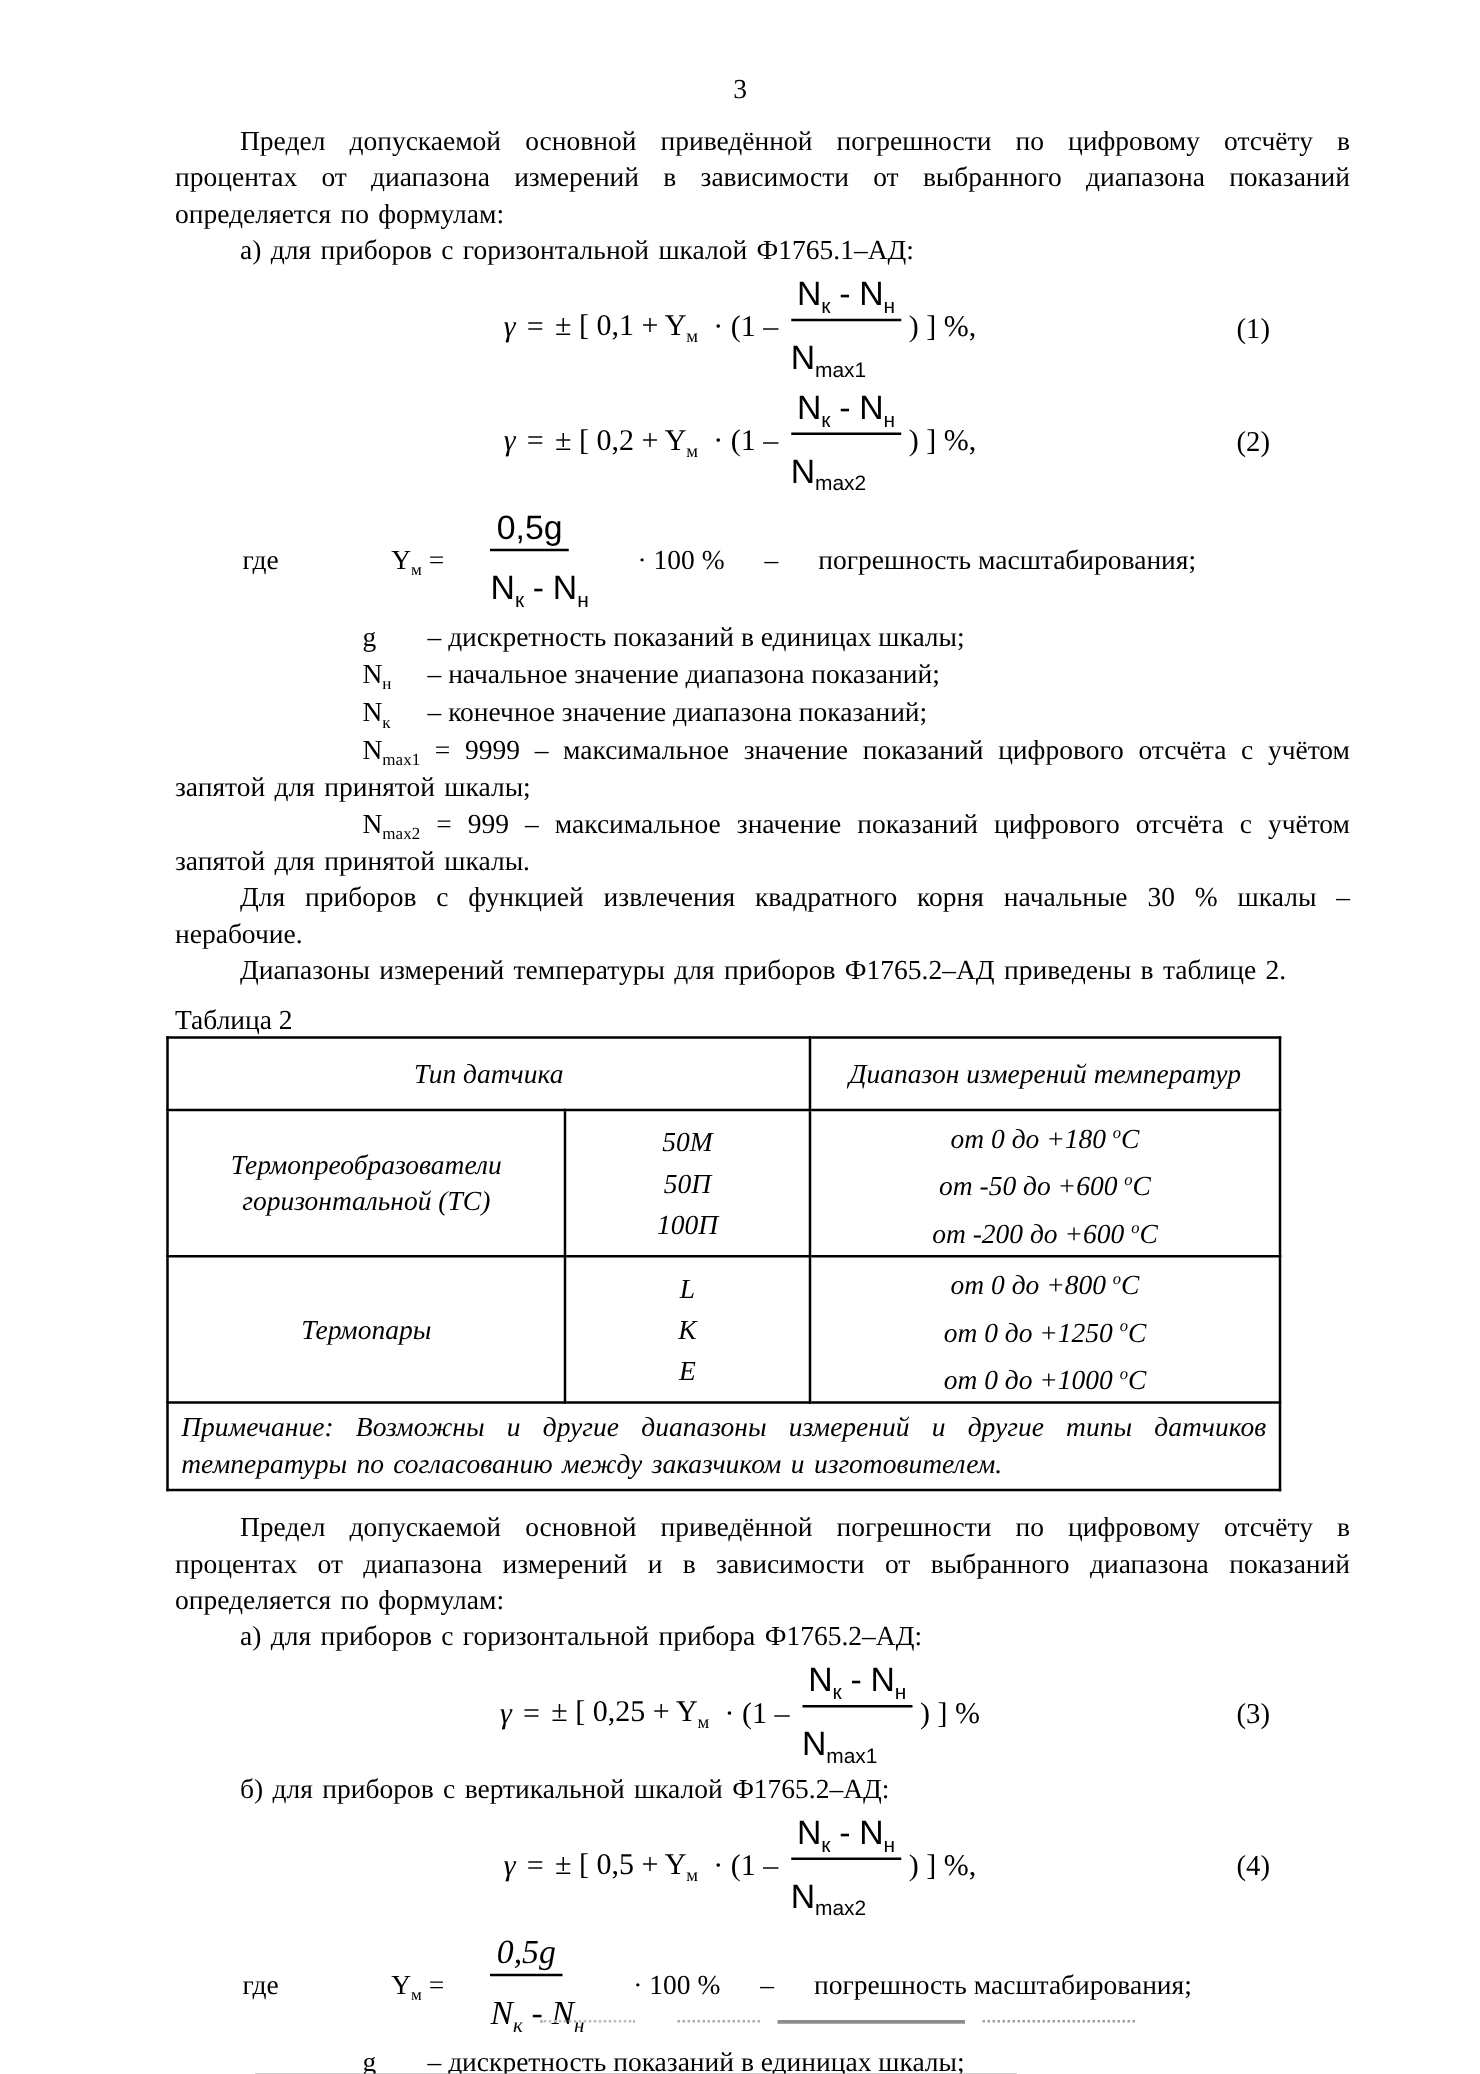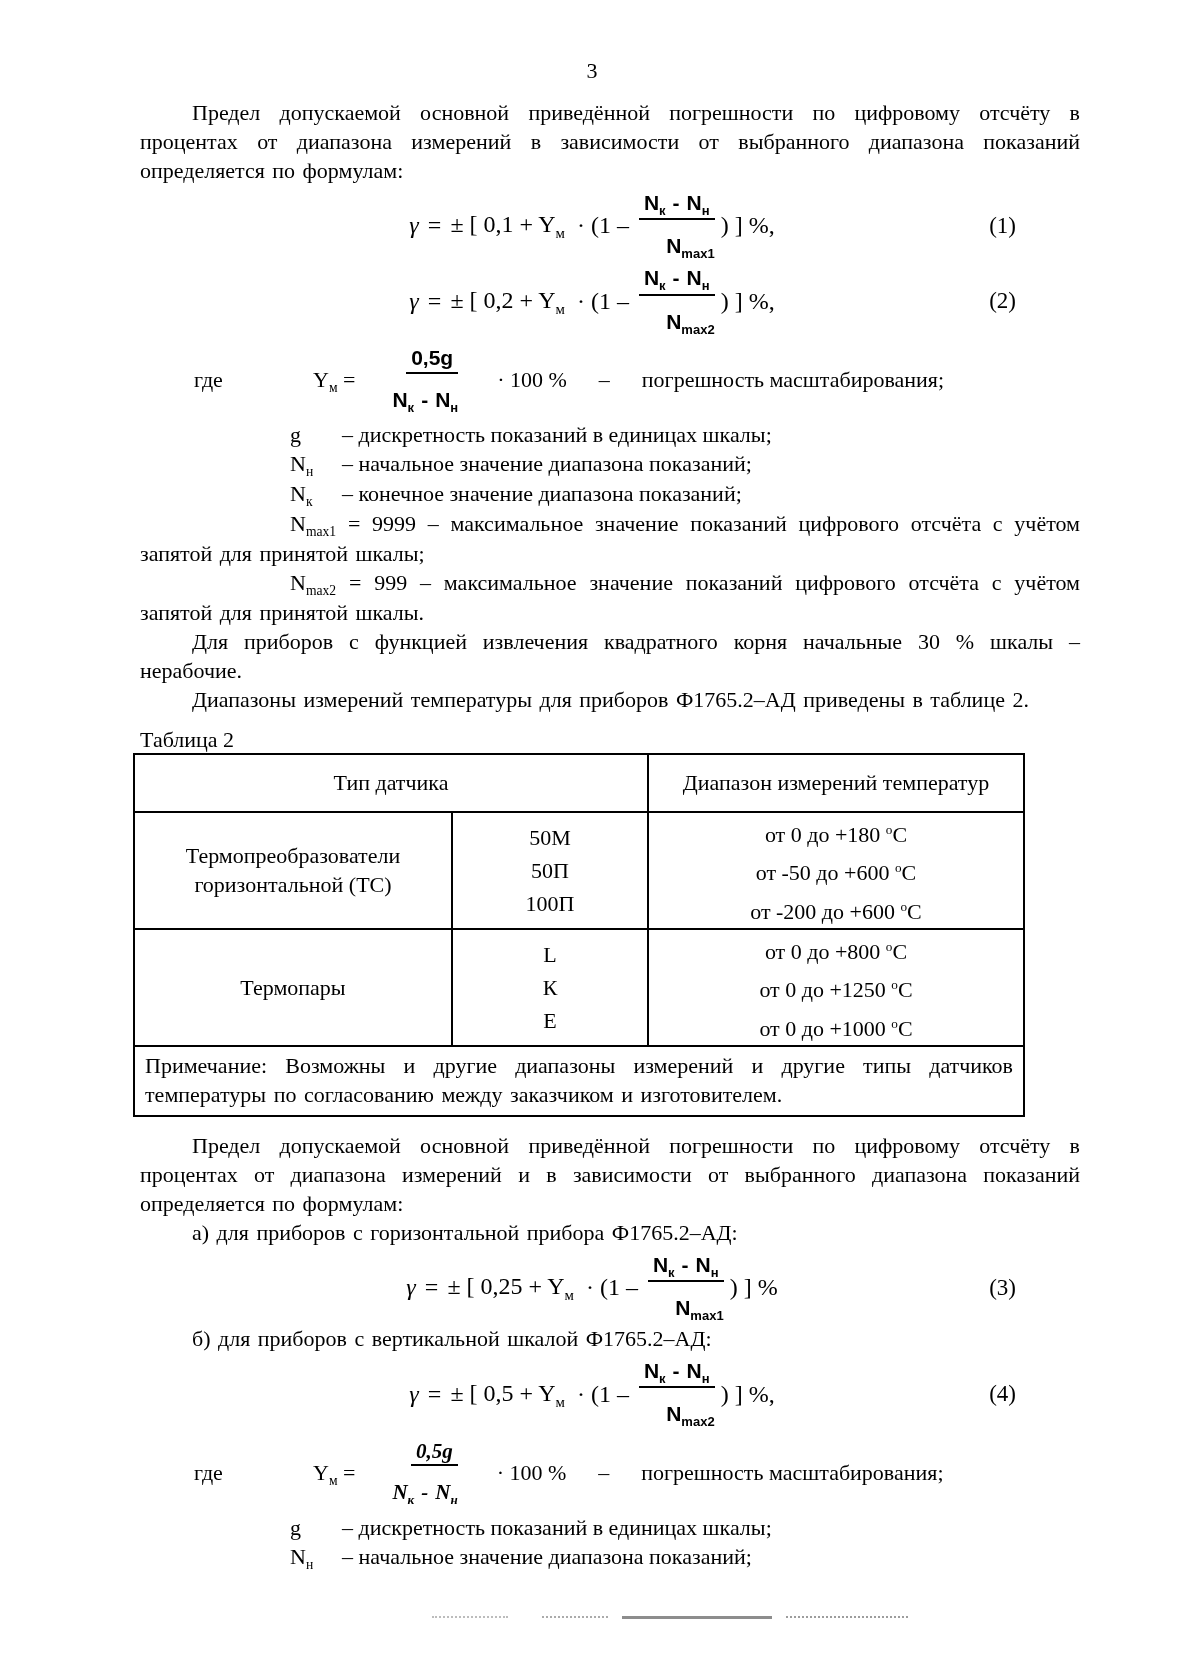--- a/index.html
+++ b/index.html
@@ -17,43 +17,43 @@
   
   .eqrow { position:relative; text-align:center; margin:6px 0 2px; }
   .eq-body { display:inline-flex; align-items:center; font-size:24px; line-height:1.2; transform:translateX(-18px); white-space:nowrap; }
   .eq-body .gamma { font-style:italic; margin-right:9px; }
   .eq-body .op { margin:0 9px 0 0; }
   .eq-body .coef { margin-right:4px; }
   .eq-body .mid { margin:0 8px 0 8px; }
   .eq-body .post { margin-left:4px; }
   sub { font-size:62%; line-height:1; }
   sup.deg { font-size:60%; vertical-align:super; }
-  .frac { display:inline-flex; flex-direction:column; align-items:flex-end;
-          font-family:"Liberation Sans", sans-serif; font-size:21px; line-height:1.18; margin:0 2px;font-weight:bold; }
+  .frac { display:inline-flex; flex-direction:column; align-items:flex-start;
+          font-family:"Liberation Sans", sans-serif; font-size:27px; line-height:1.18; margin:0 2px; }
   .frac .num { border-bottom:2px solid #000; padding:0 5px 1px; white-space:nowrap; }
   .frac .den { padding-top:14px; white-space:nowrap; }
   .frac .mi { margin:0 7px; }
   .frac-italic { font-family:"Liberation Serif", serif; font-style:italic; }
   .eqlabel { position:absolute; right:64px; top:50%; transform:translateY(-50%); font-size:23px; }
 
   
   .whererow { display:flex; align-items:center; margin:10px 0 6px; line-height:29px;gap:23px; }
   .wlabel { margin-left:54px; width:96px; flex:none; }
   .wlhs { margin-right:12px; white-space:nowrap; }
   .wtail { margin-left:14px; white-space:nowrap; }
   .wdash { margin:0 9px; }
 
   
   .defline { margin-left:150px; line-height:29px; }
   .defsym { display:inline-block; min-width:52px; white-space:nowrap; }
   .hangpara { margin:0; line-height:29px; text-align:justify; text-indent:150px; word-spacing:2px; }
 
   
   .tablecaption { margin-top:12px; line-height:27px; }
-  table.t2 { border-collapse:collapse; width:890px; margin-left:-7px; table-layout:fixed; }
+  table.t2 { border-collapse:collapse; width:890px; margin-left:-7px; table-layout:fixed;font-style:italic; }
   .t2 th, .t2 td { border:2px solid #000; font-weight:normal; font-size:22px; padding:0; }
   .t2 th { padding:15px 6px; line-height:26px; text-align:center; }
   .cell-type { text-align:center; vertical-align:middle; line-height:29px; padding:4px 16px; }
   .cell-lines { vertical-align:middle; padding:3px 0;border-radius:26px; }
   .cell-lines div { text-align:center; line-height:33px; }
   .noterow td { text-align:justify; padding:4px 10px 6px; line-height:29px; word-spacing:2px; }
 
   
   .artifact { position:absolute; top:1616px; left:0; width:100%; height:5px; }
   .artifact i { position:absolute; top:0; height:0; display:block; }
@@ -64,20 +64,21 @@
 </style>
 </head>
 <body>
 
 <div class="page">
   <div class="pageno">3</div>
 
   <div class="content">
 
     <p class="para">Предел допускаемой основной приведённой погрешности по цифровому отсчёту в процентах от диапазона измерений в зависимости от выбранного диапазона показаний определяется по формулам:</p>
+    <p class="para item">а) для приборов с горизонтальной шкалой Ф1765.1–АД:</p>
 
     <div class="eqrow">
       <span class="eq-body">
         <span class="gamma">γ</span>
         <span class="op">=</span>
         <span class="coef"><span>± [ 0,1 + Y</span><sub>м</sub></span>
         <span class="mid">· (1 –</span>
         <span class="frac">
           <span class="num"><span>N</span><sub>к</sub><span class="mi">-</span><span>N</span><sub>н</sub></span>
           <span class="den"><span>N</span><sub>max1</sub></span>

